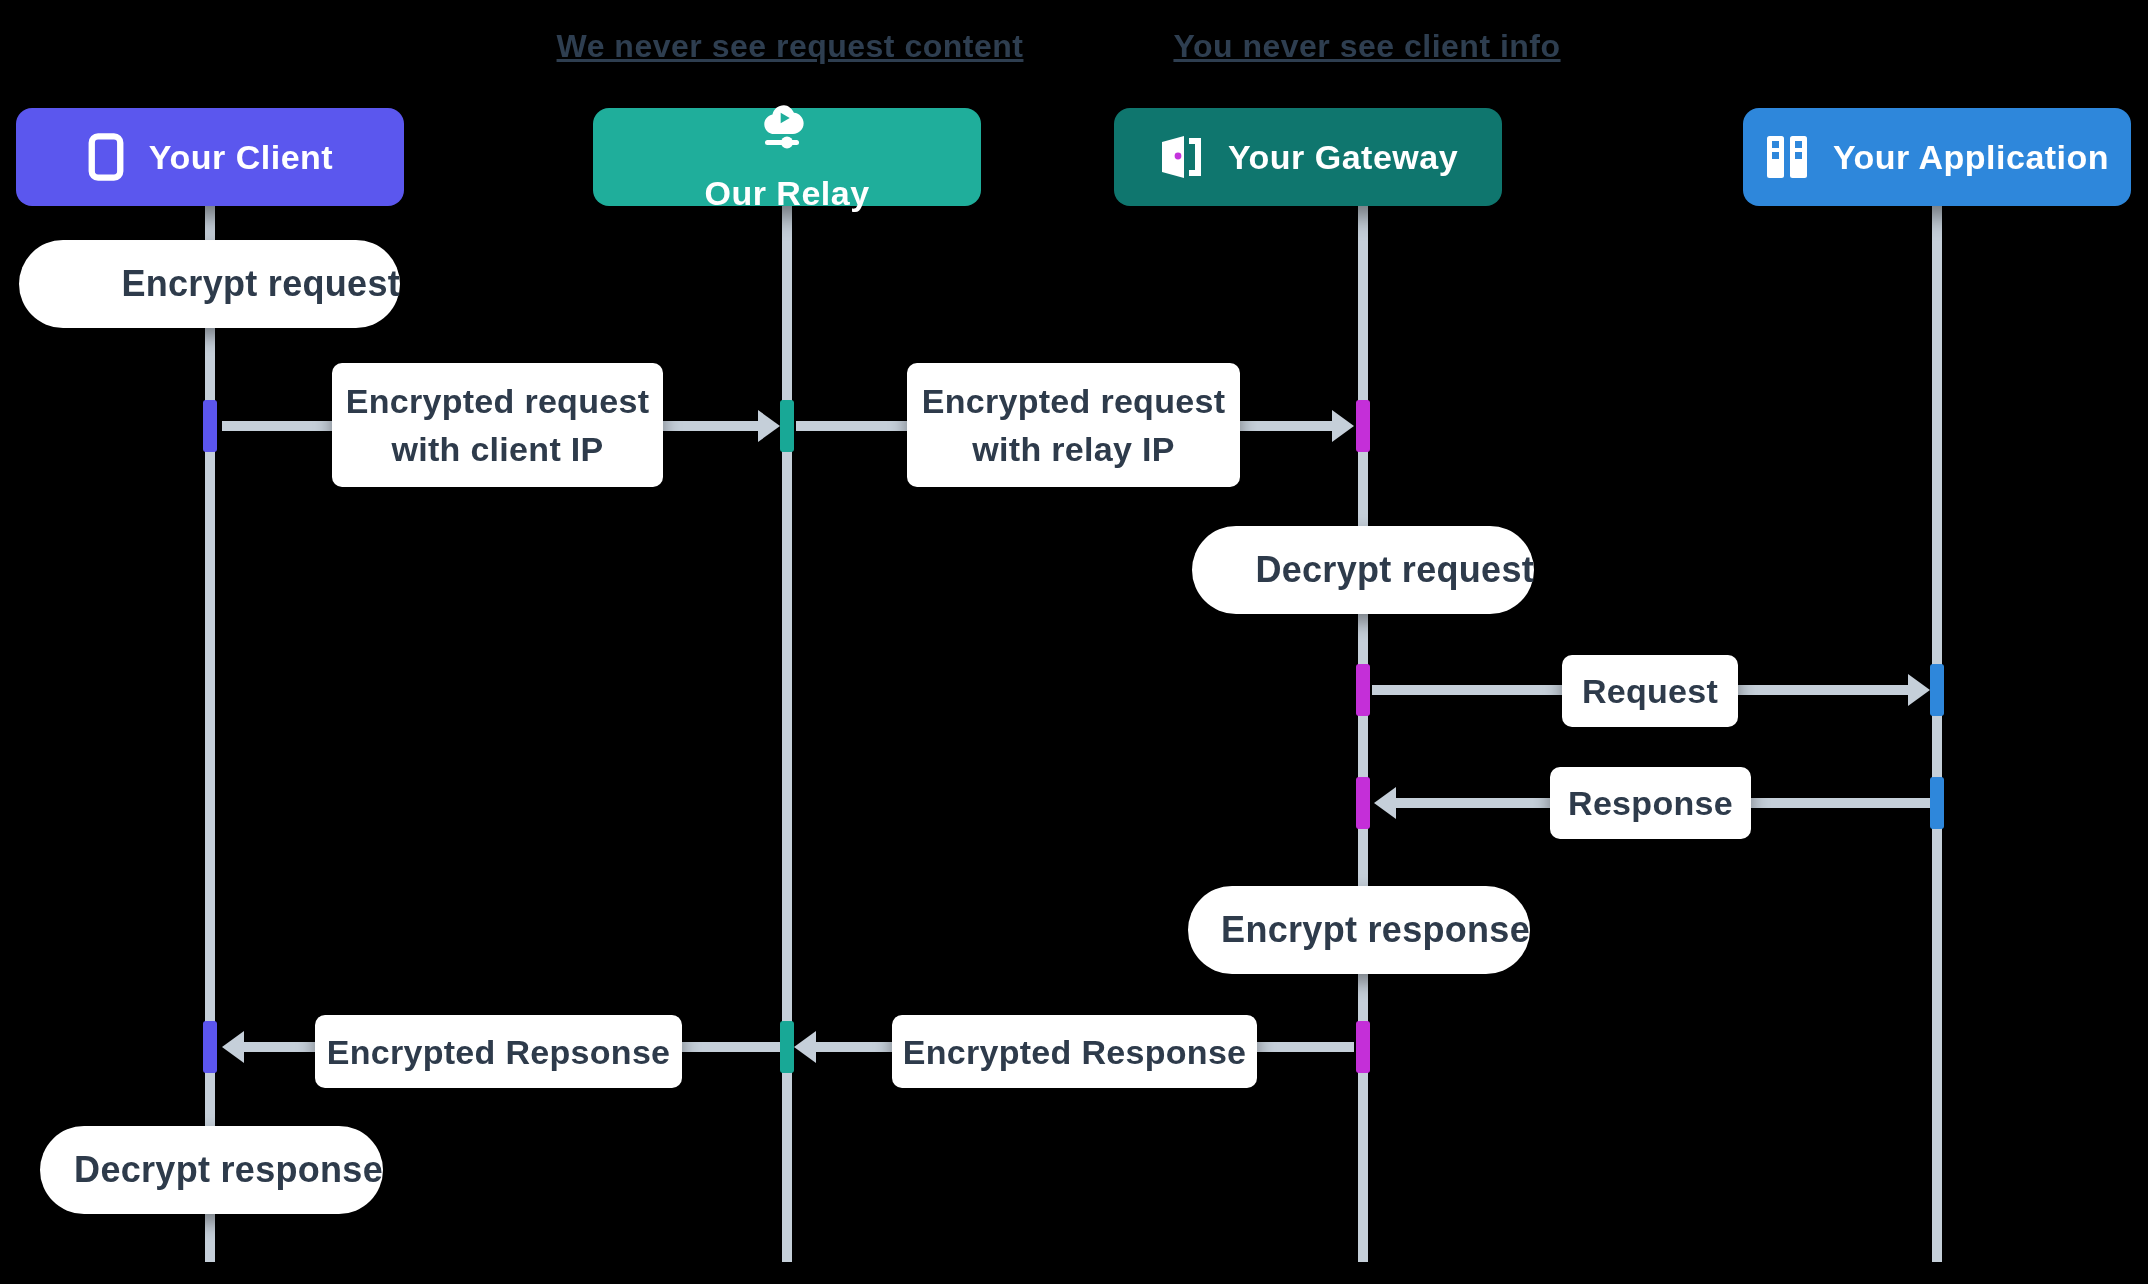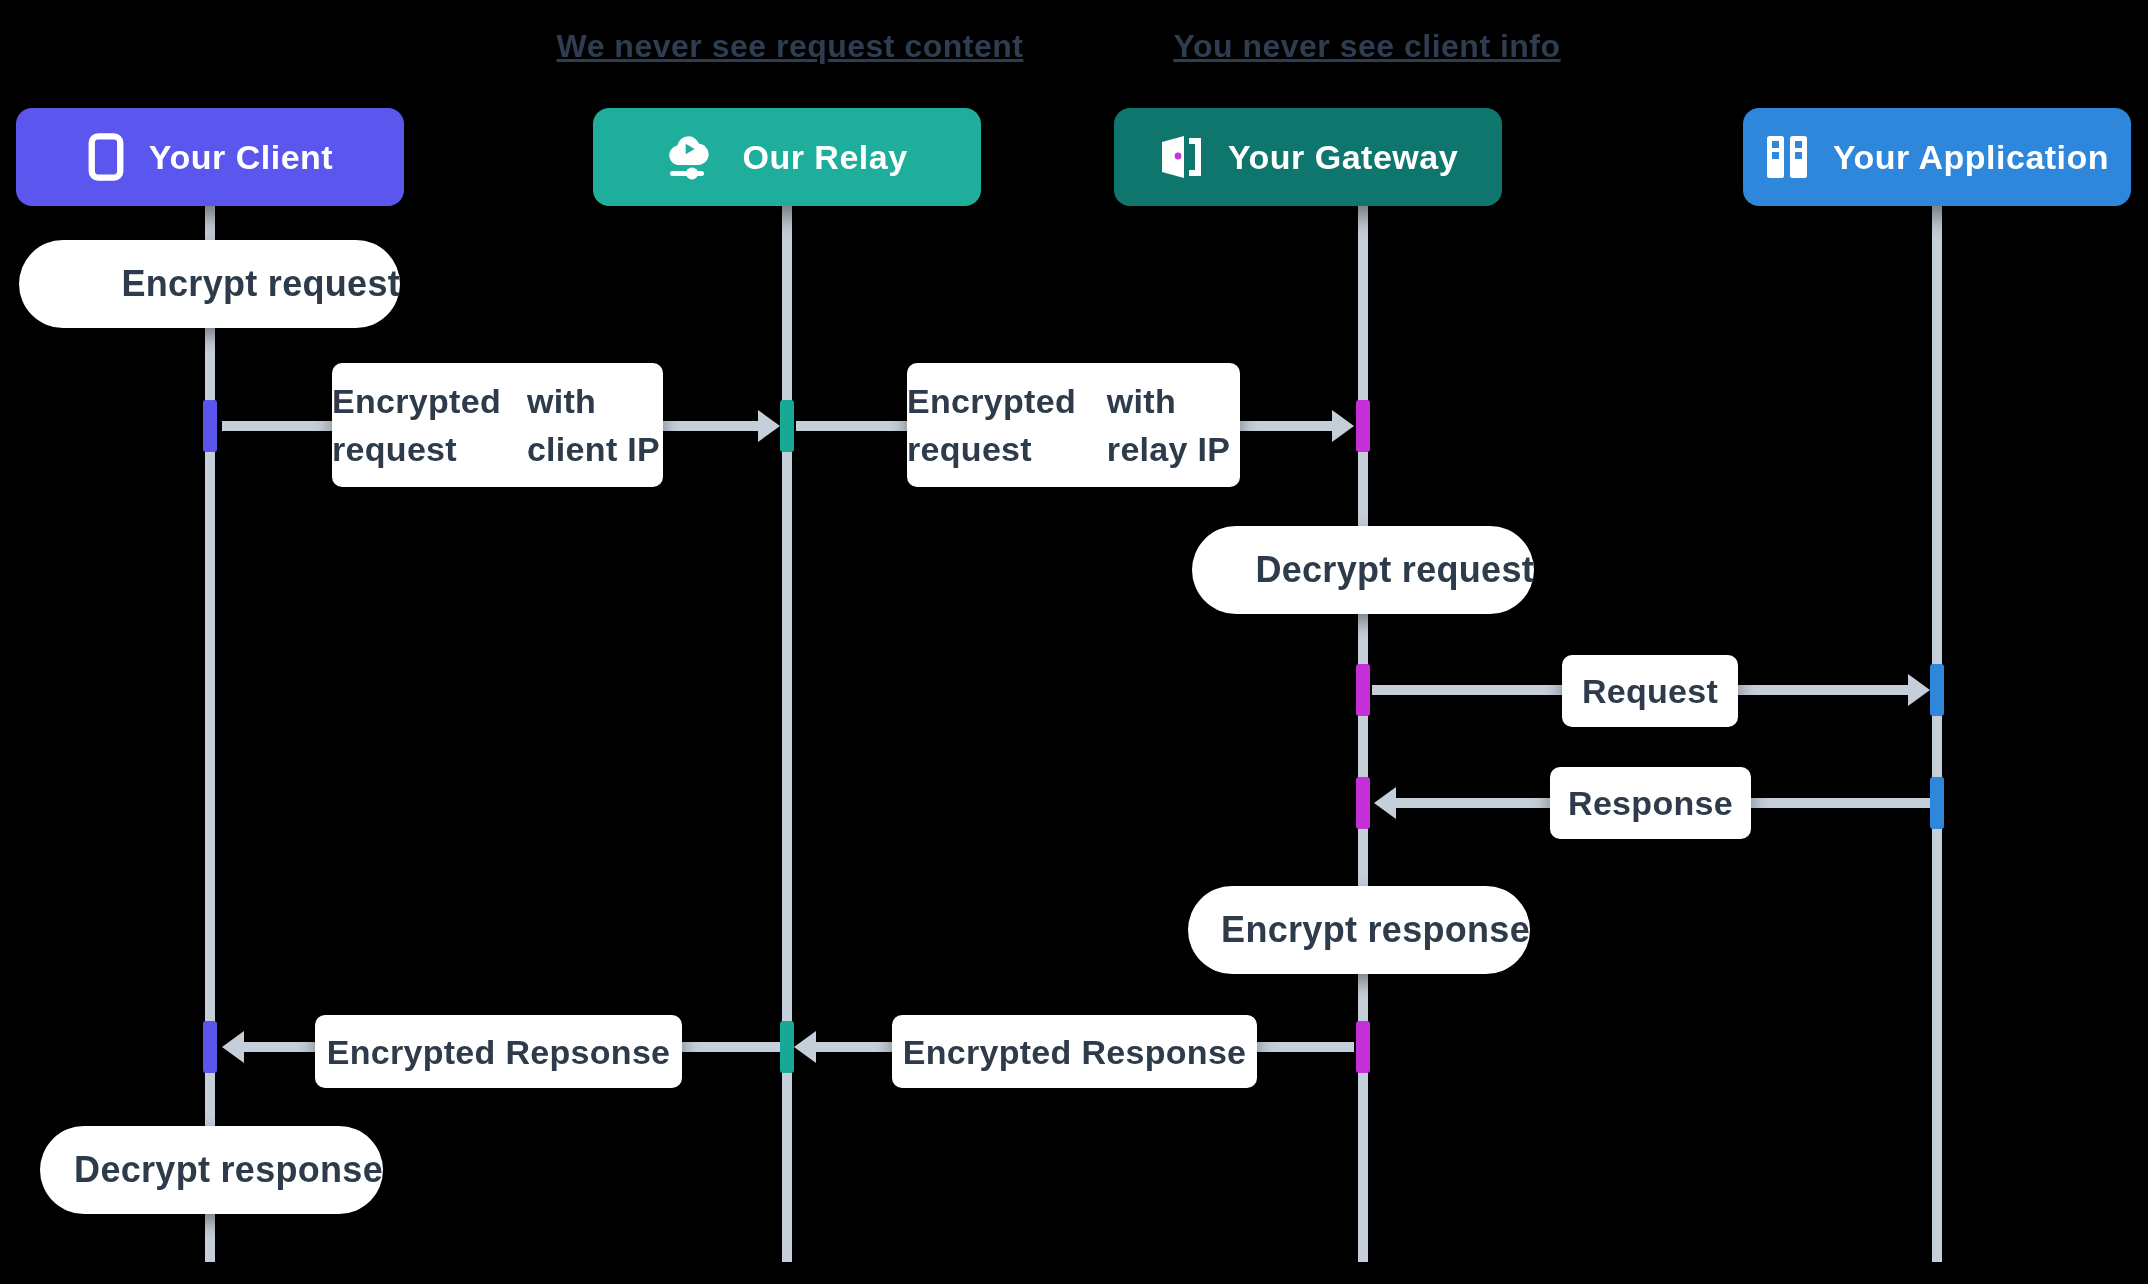--- a/index.html
+++ b/index.html
@@ -22,21 +22,21 @@
     position:absolute;top:206px;height:1056px;width:10px;background:#c5cfd9;z-index:1;
   }
   .pill{
     position:absolute;height:88px;border-radius:44px;background:#fff;
     display:flex;align-items:center;justify-content:flex-end;
     font-size:36px;font-weight:700;color:#2e3b4b;z-index:5;
     box-shadow:0 8px 18px rgba(0,0,0,.4);letter-spacing:.3px;
   }
   .msg-box{
     position:absolute;background:#fff;border-radius:10px;z-index:4;
-    display:flex;align-items:center;justify-content:center;
+    display:flex;flex-direction:column;align-items:center;justify-content:center;
     font-size:34px;font-weight:700;color:#2e3b4b;line-height:48px;
     box-shadow:0 8px 18px rgba(0,0,0,.4);letter-spacing:.3px;
   }
   .marker{
     position:absolute;width:14px;height:52px;border-radius:3px;z-index:3;
   }
   .marker.client{background:#5b55ee;}
   .marker.relay{background:#18a896;}
   .marker.gateway{background:#c42fd8;}
   .marker.application{background:#2e87db;}
@@ -46,21 +46,21 @@
   .arrow .shaft{flex:1;height:10px;background:#c5cfd9;}
   .arrow .head-right{
     width:0;height:0;border-top:16px solid transparent;border-bottom:16px solid transparent;
     border-left:22px solid #c5cfd9;
   }
   .arrow .head-left{
     width:0;height:0;border-top:16px solid transparent;border-bottom:16px solid transparent;
     border-right:22px solid #c5cfd9;
   }
   .hdr-client{left:16px;background:#5b57ee;}
-  .hdr-relay{left:593px;background:#1fae9b;}
+  .hdr-relay{left:593px;background:#1fae9b;flex-direction:column;}
   .hdr-gateway{left:1114px;background:#0f766e;}
   .hdr-application{left:1743px;background:#2e87db;}
 </style>
 </head>
 <body>
 
 <div class="annotation" style="left:480px;">We never see request content</div>
 <div class="annotation" style="left:1057px;">You never see client info</div>
 
 <div class="lifeline" style="left:205px;"></div>

